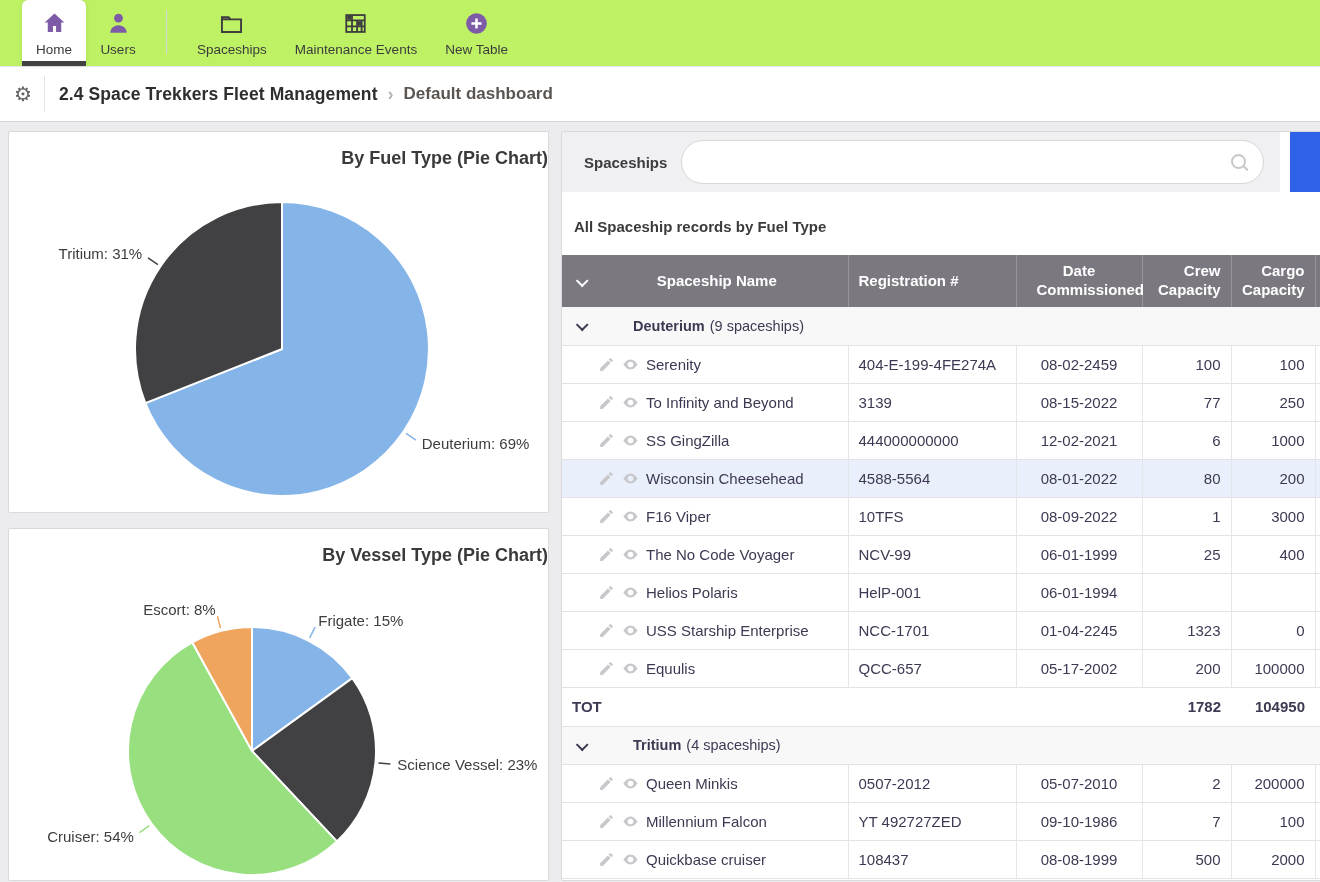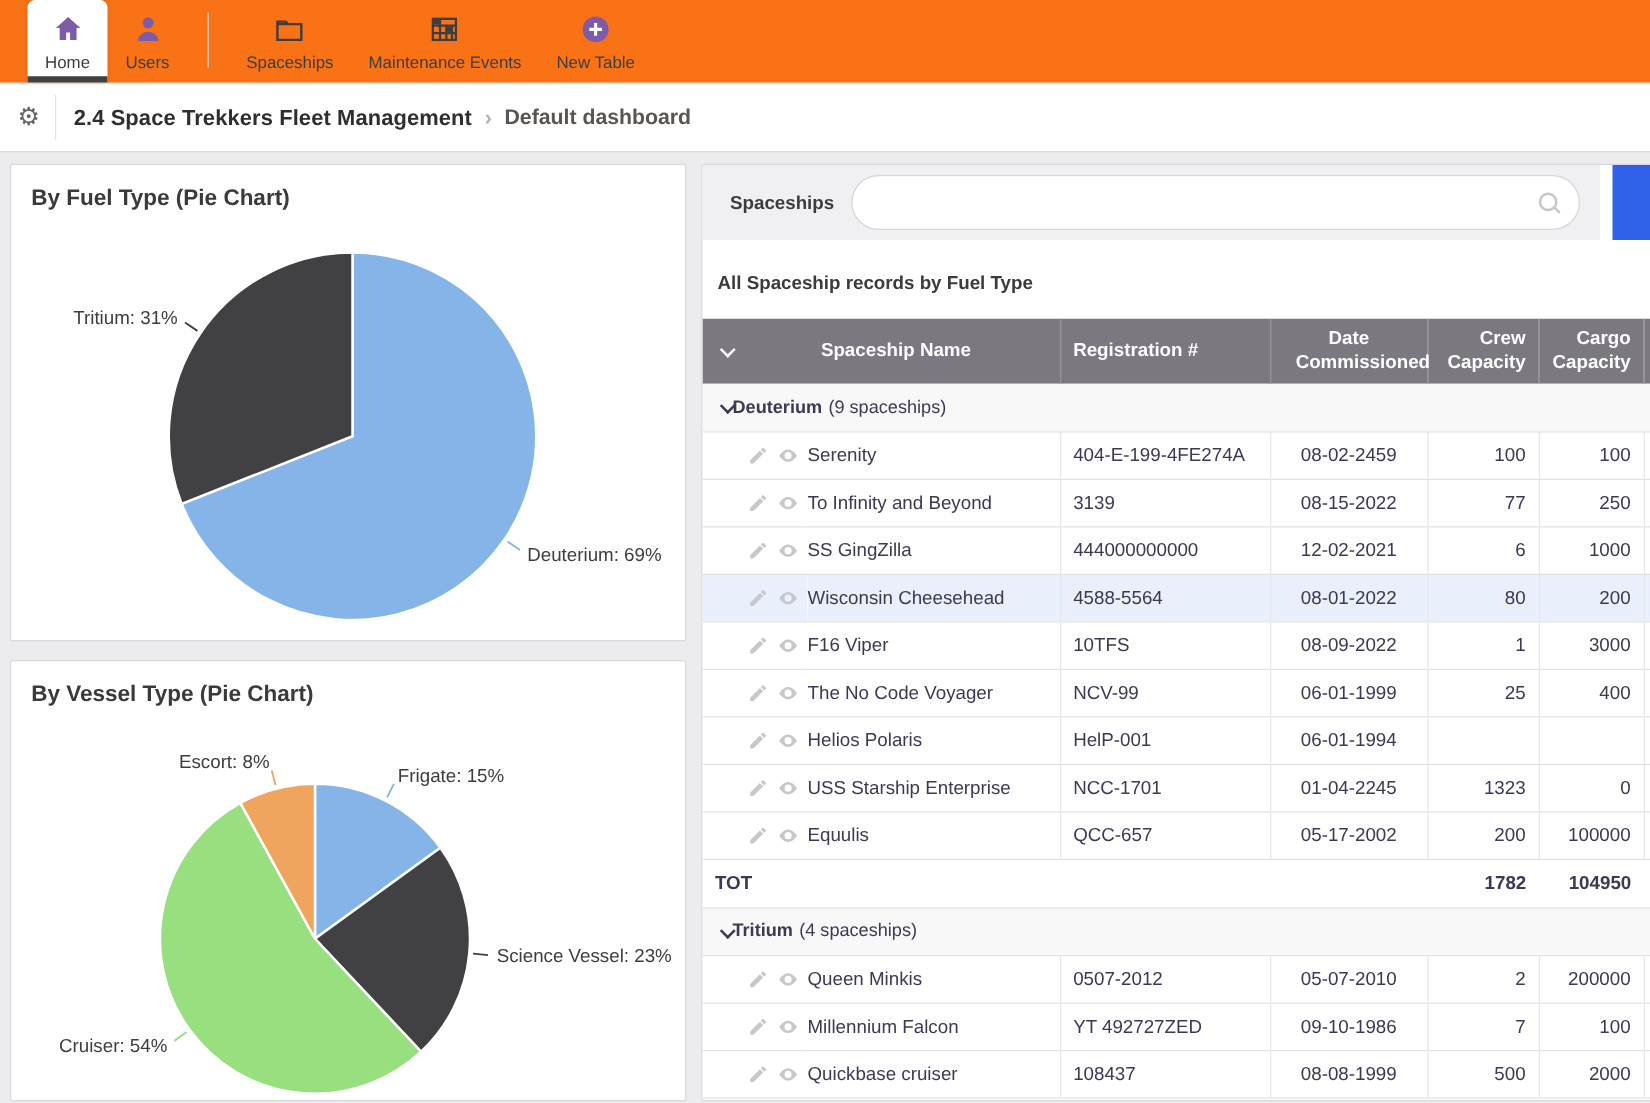--- a/index.html
+++ b/index.html
@@ -3,21 +3,21 @@
 <meta charset="utf-8">
 <style>
   * { margin:0; padding:0; box-sizing:border-box; }
   html,body { background:#ececee; }
   .page {
     position:relative; width:1320px; height:882px; overflow:hidden;
     background:#ececee; font-family:"Liberation Sans", sans-serif; color:#3c3c3e;
   }
   
   .topnav {
-    height:67px; background:#f97316; display:flex; align-items:stretch;
+    height:67px; background:#bef264; display:flex; align-items:stretch;
     padding-left:22px; border-bottom:1px solid #e4e4e6;
   }
   .nav-item {
     position:relative; display:flex; flex-direction:column; align-items:center;
     justify-content:flex-start; padding:8px 14px 0 14px; cursor:pointer; min-width:64px;
   }
   .nav-item .nav-icon { height:30px; display:flex; align-items:center; justify-content:center; }
   .nav-item .nav-label { font-size:13.5px; color:#3c3c3e; margin-top:4px; white-space:nowrap; }
   .nav-item.active { background:#ffffff; border-radius:6px 6px 0 0; box-shadow:0 0 4px rgba(0,0,0,.10); }
   .nav-item.active::after { content:""; position:absolute; left:0; right:0; bottom:0; height:5px; background:#414143; }
@@ -29,21 +29,21 @@
   }
   .gear { font-size:20px; color:#636366; cursor:pointer; line-height:1; }
   .crumb-divider { width:1px; height:36px; background:#e2e2e4; margin:0 14px 0 12px; }
   .app-title { font-size:17.5px; font-weight:700; color:#2e2e30; letter-spacing:.1px; }
   .crumb-sep { color:#b4b4b6; font-size:18px; font-weight:700; margin:0 10px; }
   .page-title { font-size:17px; font-weight:700; color:#5a5550; }
   
   .body { display:flex; gap:12px; padding:9px 0 0 8px; height:759px; }
   .left-col { width:541px; display:flex; flex-direction:column; gap:15px; flex:0 0 541px; }
   .card { background:#fff; border:1px solid #d9d9db; border-radius:2px; }
-  .chart-card { position:relative; overflow:hidden; }
+  .chart-card { position:relative; overflow:hidden;text-align:right; }
   .chart-card.fuel { height:394px; }
   .chart-card.vessel { height:364px; }
   .chart-title { font-size:18px; font-weight:600; color:#3a3a3c; padding:16px 0 0 16px; }
   .pie-svg { position:absolute; left:0; top:0; }
   .pie-label { font-size:15px; fill:#3d3d3f; font-family:"Liberation Sans", sans-serif; }
   
   .right-col { flex:0 0 770px; width:770px; }
   .table-card { height:100%; overflow:hidden; position:relative; }
   .toolbar { display:flex; align-items:stretch; height:60px; }
   .search-panel { flex:1; background:#f0f0f2; display:flex; align-items:center; padding:0 16px 0 22px; }
@@ -67,21 +67,21 @@
   tr.data-row td.bordered { border-left:1px solid #e6e6ea; }
   td.c-icons { padding-left:36px; white-space:nowrap; }
   td.c-name { padding-right:6px; overflow:hidden; white-space:nowrap;margin-top:12px; }
   td.c-reg { padding-left:10px; overflow:hidden; white-space:nowrap; }
   td.c-date { text-align:center; }
   td.c-num { text-align:right; padding-right:10px; }
   tr.highlight td { background:#e9f0fb; }
   tr.group-row td { background:#f8f8f9; height:38px; }
   .group-inner { display:flex; align-items:center; }
   .group-chev { margin-left:15px; color:#3e3952; }
-  .group-label { font-weight:700; color:#3e3952; font-size:14.5px; }
+  .group-label { margin-left:47px; font-weight:700; color:#3e3952; font-size:14.5px; }
   .group-count { margin-left:5px; color:#3e3952; font-size:14.5px; }
   tr.tot-row td { font-weight:700; height:39px; }
   td.tot-label { padding-left:10px; font-size:15px; }
   .chev { display:inline-block; width:9px; height:9px; border-right:2px solid currentColor; border-bottom:2px solid currentColor; transform:rotate(45deg) translateY(-1px); }
   .chev.white { color:#fff; }
   .row-icon { display:inline-block; width:17px; height:17px; vertical-align:middle; cursor:pointer; }
   .row-icon + .row-icon { margin-left:7px; }
   .row-icon svg { width:100%; height:100%; fill:#c8c8cc; }
   .nav-icon svg { width:27px; height:27px; }
 </style>

